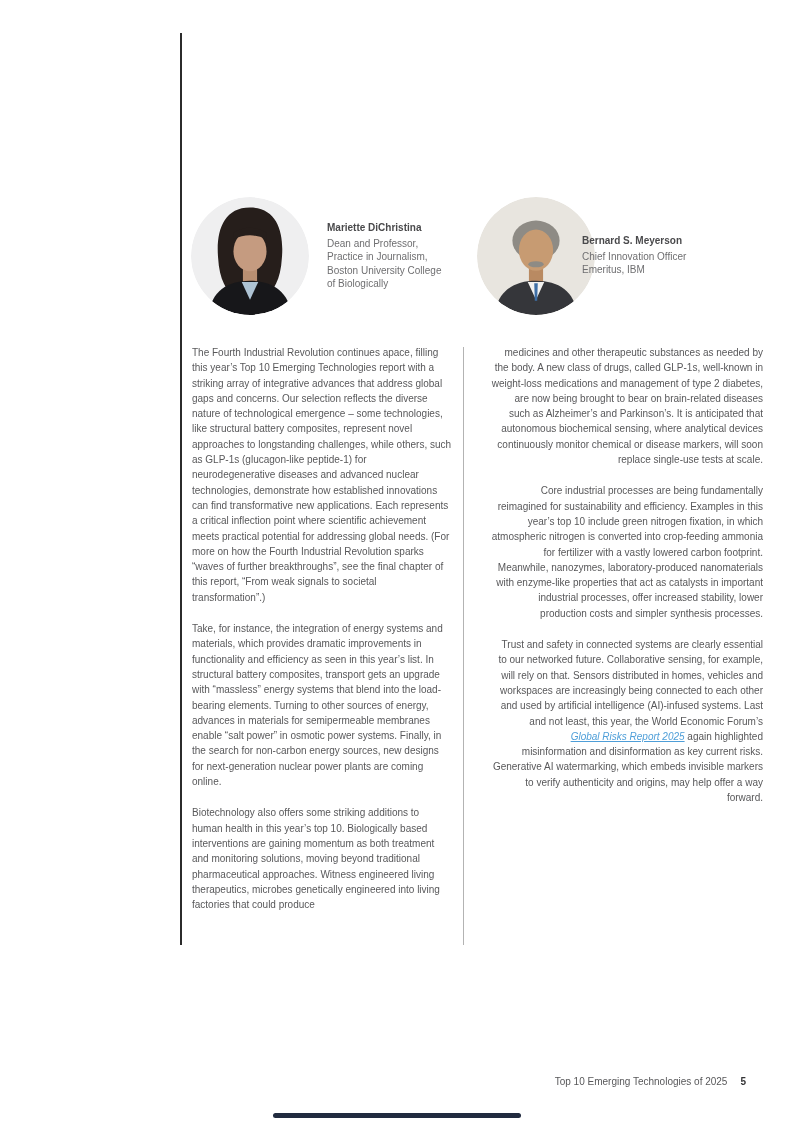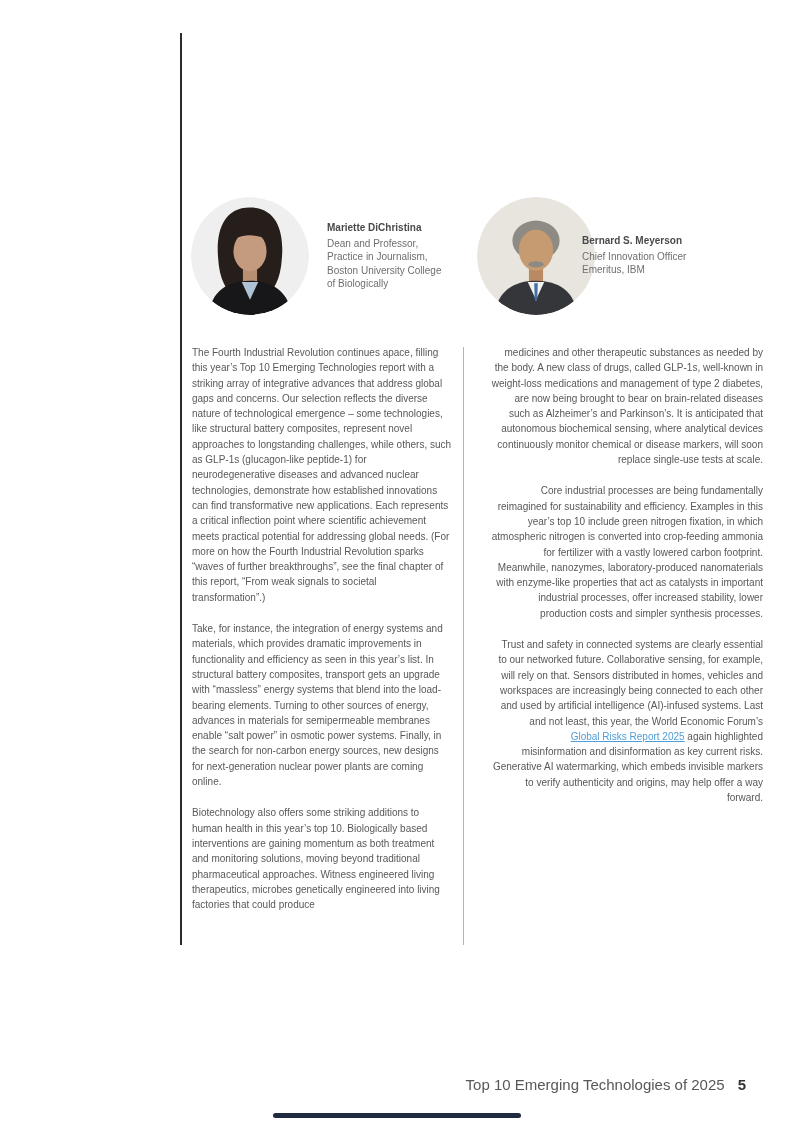--- a/index.html
+++ b/index.html
@@ -15,22 +15,22 @@
   .photo1{left:191px;top:197px;}
   .photo2{left:477px;top:197px;}
   .person-text{position:absolute;font-size:10px;line-height:13.2px;color:#6f6f71;}
   .person-text1{left:327px;top:221px;width:130px;}
   .person-text2{left:582px;top:234px;width:140px;}
   .person-name{font-weight:bold;color:#4a4a4c;margin-bottom:3px;}
   .col{position:absolute;top:345px;}
   .col-left{left:192px;width:260px;}
   .col-right{left:491px;width:272px;text-align:right;}
   .col p{margin:0 0 16px 0;font-size:10px;line-height:15.3px;color:#58585a;}
-  .body-link{color:#4e9ed8;text-decoration:underline;cursor:pointer;margin-left:14px;}
-  .footer{position:absolute;top:1076px;right:47px;font-size:15px;color:#58585a;}
+  .body-link{color:#4e9ed8;font-style:italic;text-decoration:underline;cursor:pointer;margin-left:14px;}
+  .footer{position:absolute;top:1076px;right:47px;font-size:10px;color:#58585a;}
   .footer .page-num{font-weight:bold;color:#333335;margin-left:13px;}
   .home-indicator{position:absolute;left:50%;transform:translateX(-50%);bottom:3px;
                   width:248px;height:5px;border-radius:3px;background:#212b3f;}
 </style>
 </head>
 <body>
 
 <div class="page">
 
   <div class="left-rule"></div>

